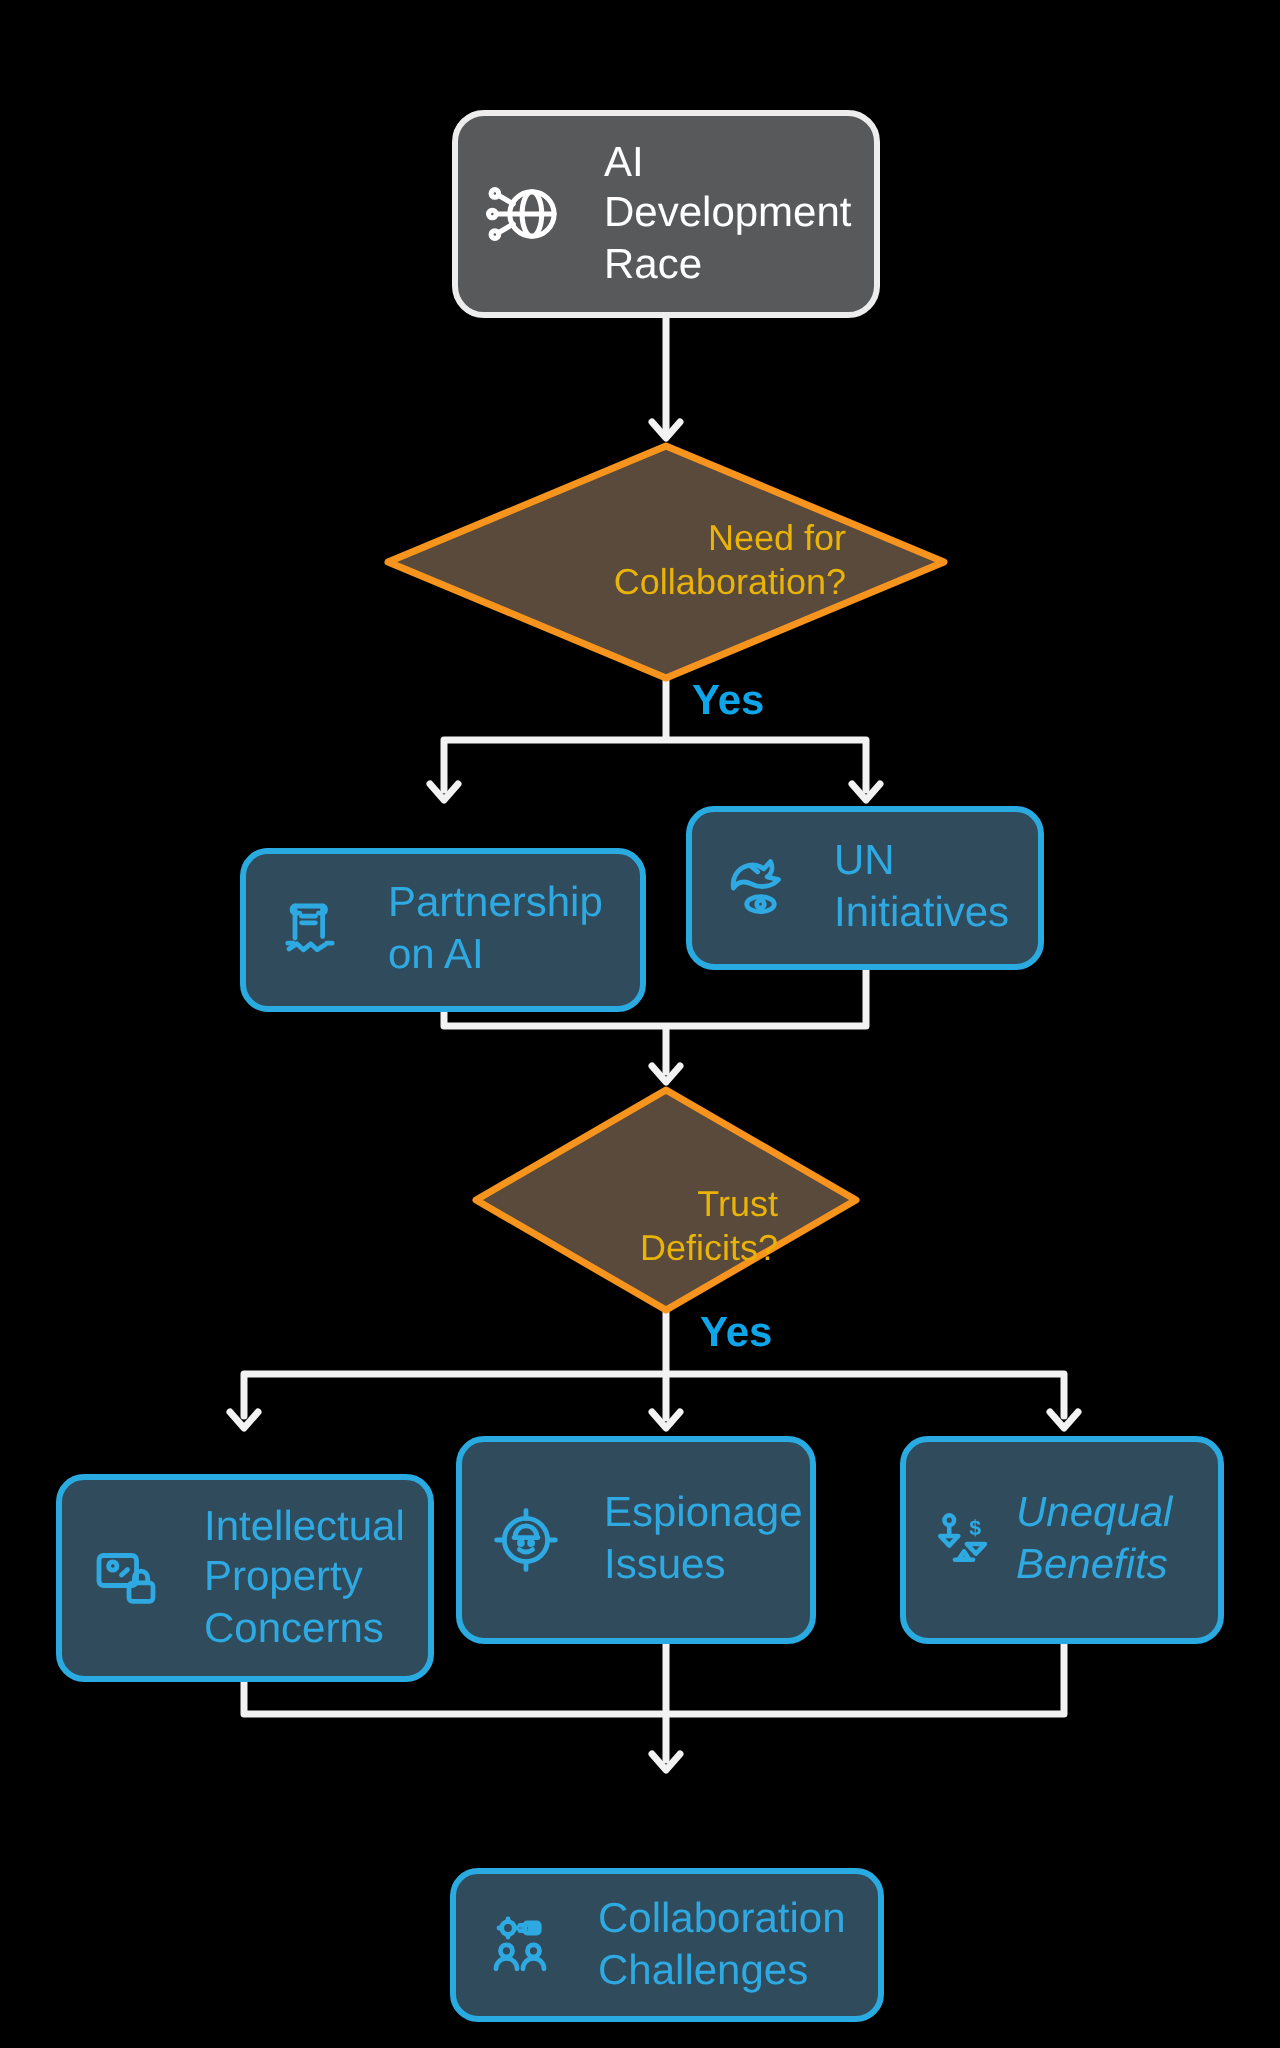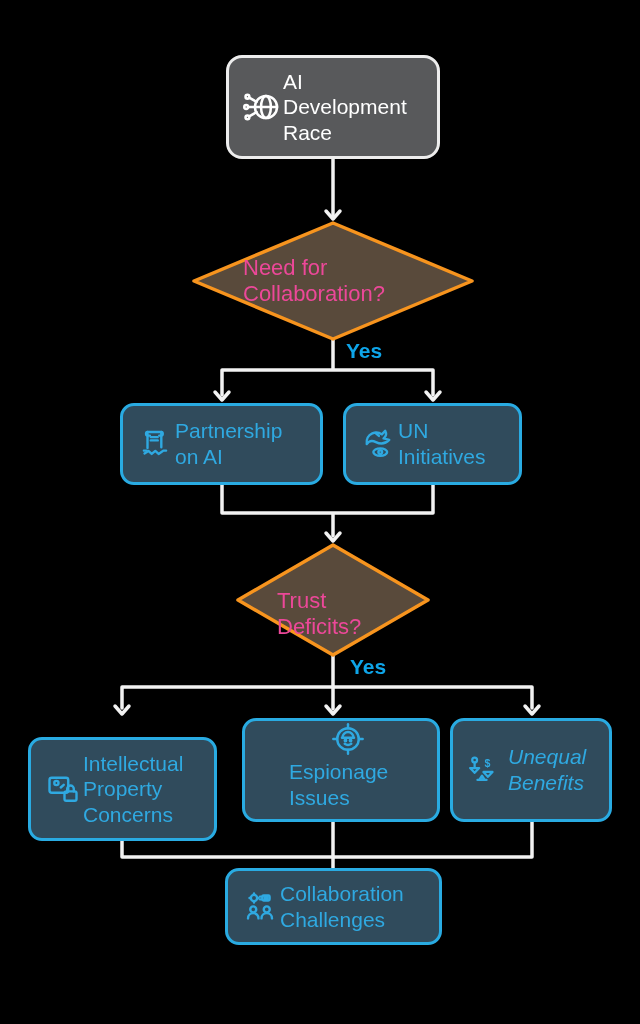--- a/index.html
+++ b/index.html
@@ -4,45 +4,45 @@
 <style>
   html,body{margin:0;padding:0;background:#000;}
   .canvas{
     position:relative;width:640px;height:1024px;background:#000;
     font-family:"Liberation Sans",sans-serif;overflow:hidden;
   }
   .edges{position:absolute;left:0;top:0;width:640px;height:1024px;}
   .edge{stroke:#F2F2F2;stroke-width:3.5;fill:none;stroke-linecap:round;stroke-linejoin:round;}
   .diamond-shape{fill:#594A3B;stroke:#F7941E;stroke-width:3.5;stroke-linejoin:round;}
   .node{
-    position:absolute;display:flex;align-items:center;gap:2px;
+    position:absolute;display:flex;align-items:center;gap:21px;
     background:#304B5C;border:3px solid #29ABE2;border-radius:14px;
     color:#2FA9E1;box-sizing:border-box;padding-left:14px;
   }
   .node .label{font-size:21px;line-height:1.22;}
   .node svg{flex:0 0 auto;stroke:currentColor;fill:none;stroke-width:1.6;stroke-linecap:round;stroke-linejoin:round;}
   .node-root{
     background:#58595B;border:3px solid #EDEDED;border-radius:16px;color:#FFFFFF;
   }
   .diamond-label{
     position:absolute;display:flex;align-items:center;justify-content:center;
-    color:#ec4899;font-size:22px;line-height:1.2;text-align:left;pointer-events:none;
+    color:#eab308;font-size:18px;line-height:1.2;text-align:right;pointer-events:none;
   }
   .diamond-label span{display:block;}
   .edge-label{
     position:absolute;color:#0ea5e9;font-size:21px;font-weight:bold;
   }
   
   .n-root{left:226px;top:55px;width:214px;height:104px;}
-  .n-partnership{left:120px;top:403px;width:203px;height:82px;}
+  .n-partnership{left:120px;top:424px;width:203px;height:82px;}
   .n-un{left:343px;top:403px;width:179px;height:82px;}
   .n-ip{left:28px;top:718px;width:189px;height:104px;margin-top:19px;}
-  .n-esp{left:242px;top:718px;width:198px;height:104px;flex-direction:column;}
+  .n-esp{left:228px;top:718px;width:180px;height:104px;}
   .n-uneq{left:450px;top:718px;width:162px;height:104px;padding-left:12px;gap:9px;}
-  .n-final{left:225px;top:868px;width:217px;height:77px;}
+  .n-final{left:225px;top:934px;width:217px;height:77px;}
   .d1-label{left:194px;top:223px;width:278px;height:116px;}
   .d1-label span{max-width:180px;}
   .d2-label{left:238px;top:545px;width:190px;height:110px;}
   .d2-label span{max-width:112px;margin-top:28px;}
   .yes1{left:346px;top:339px;}
   .yes2{left:350px;top:655px;}
   .lbl-root{max-width:125px;}
   .lbl-partnership{max-width:120px;}
   .lbl-un{max-width:100px;}
   .lbl-ip{max-width:120px;}

